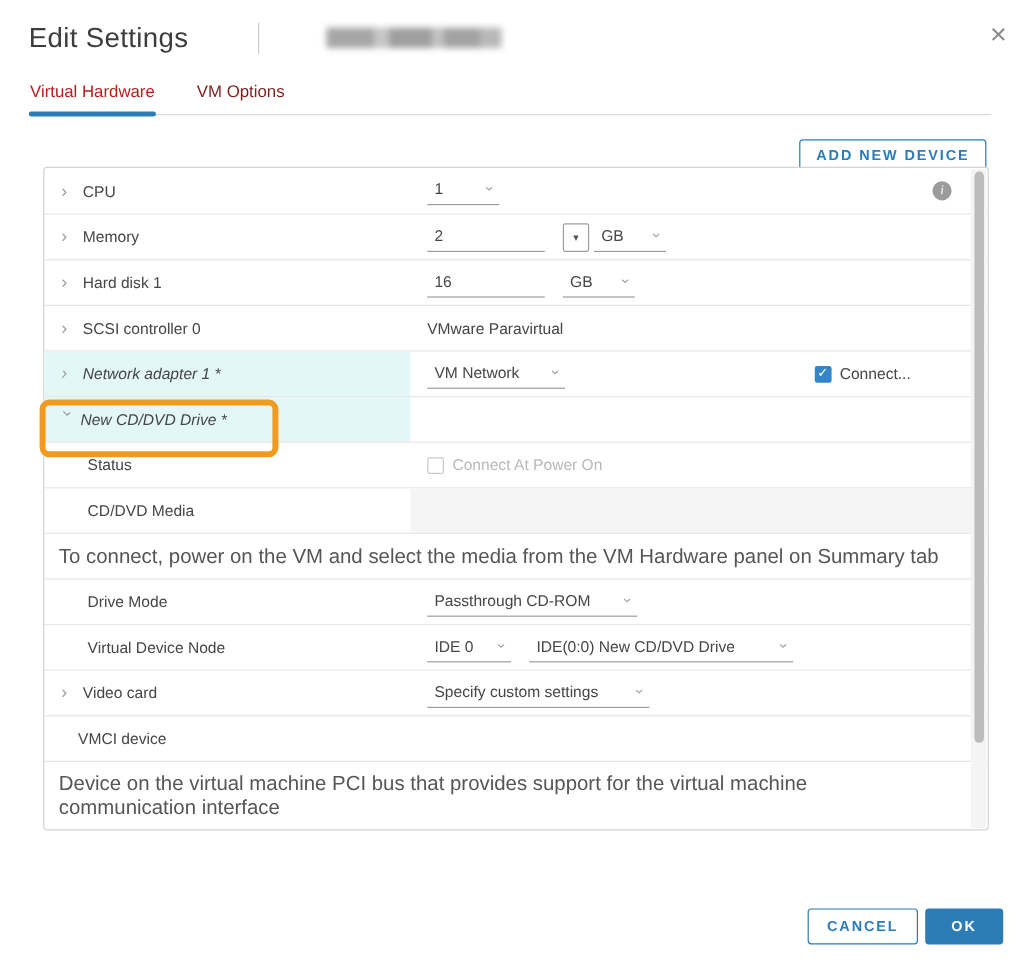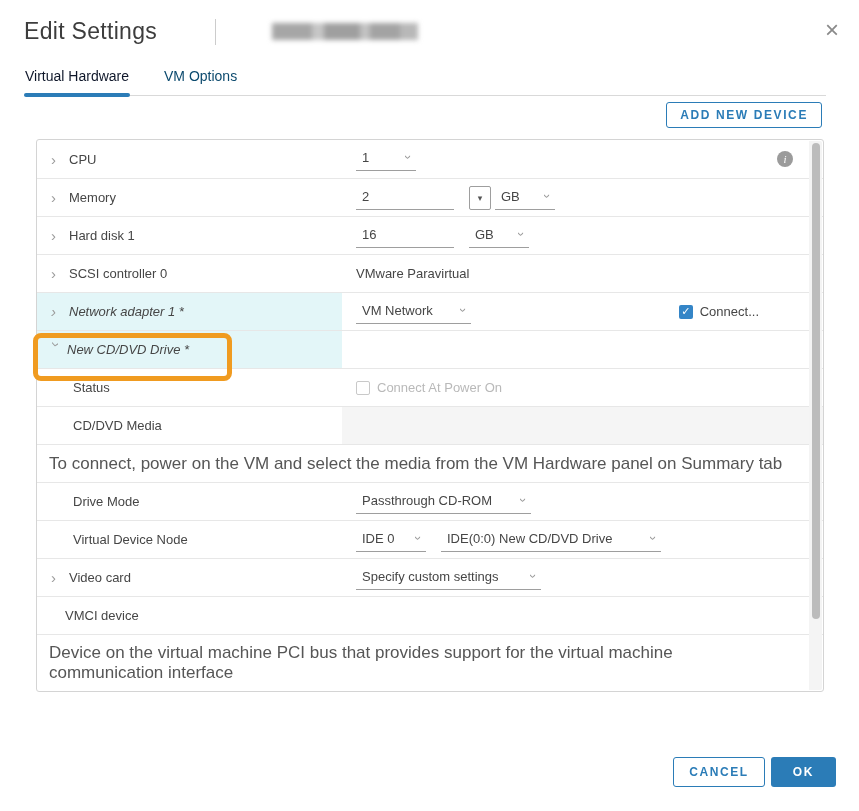--- a/index.html
+++ b/index.html
@@ -25,31 +25,31 @@
   .rd5 { width: 30px; background: #a3a3a3; }
   .rd6 { width: 18px; background: #b8b8b8; }
   .close-btn {
     position: absolute; top: 18px; right: 20px;
     font-size: 24px; color: #8a8a8a; line-height: 1;
     background: none; border: none; cursor: pointer; font-family: inherit;
   }
 
   
   .tabs { position: absolute; top: 64px; left: 24px; width: 802px; display: flex; border-bottom: 1px solid #d9d9d9; }
-  .tab { position: relative; font-size: 14px; padding: 4px 1px 11px 1px; color: #0c4a6e; cursor: pointer; }
-  .tab.active { color: #0f172a; }
+  .tab { position: relative; font-size: 14px; padding: 4px 1px 11px 1px; color: #7f1d1d; cursor: pointer; }
+  .tab.active { color: #b91c1c; }
   .tab.active::after {
     content: ""; position: absolute; left: 0; right: 0; bottom: -2px;
     height: 4px; background: #2b7cb7; border-radius: 2px;
   }
   .tab + .tab { margin-left: 33px; }
 
   
   .add-btn {
-    position: absolute; top: 102px; right: 37px; height: 26px;
+    position: absolute; top: 116px; right: 37px; height: 26px;
     border: 1px solid #2b7cb7; border-radius: 3px; background: #fff;
     color: #2b7cb7; font-size: 12px; font-weight: bold; letter-spacing: 1.6px;
     padding: 0 13px; cursor: pointer; font-family: inherit;
   }
 
   
   .hw-table {
     position: absolute; top: 139px; left: 36px; width: 788px;
     border: 1px solid #d4d4d4; border-radius: 3px; background: #fff;
   }

